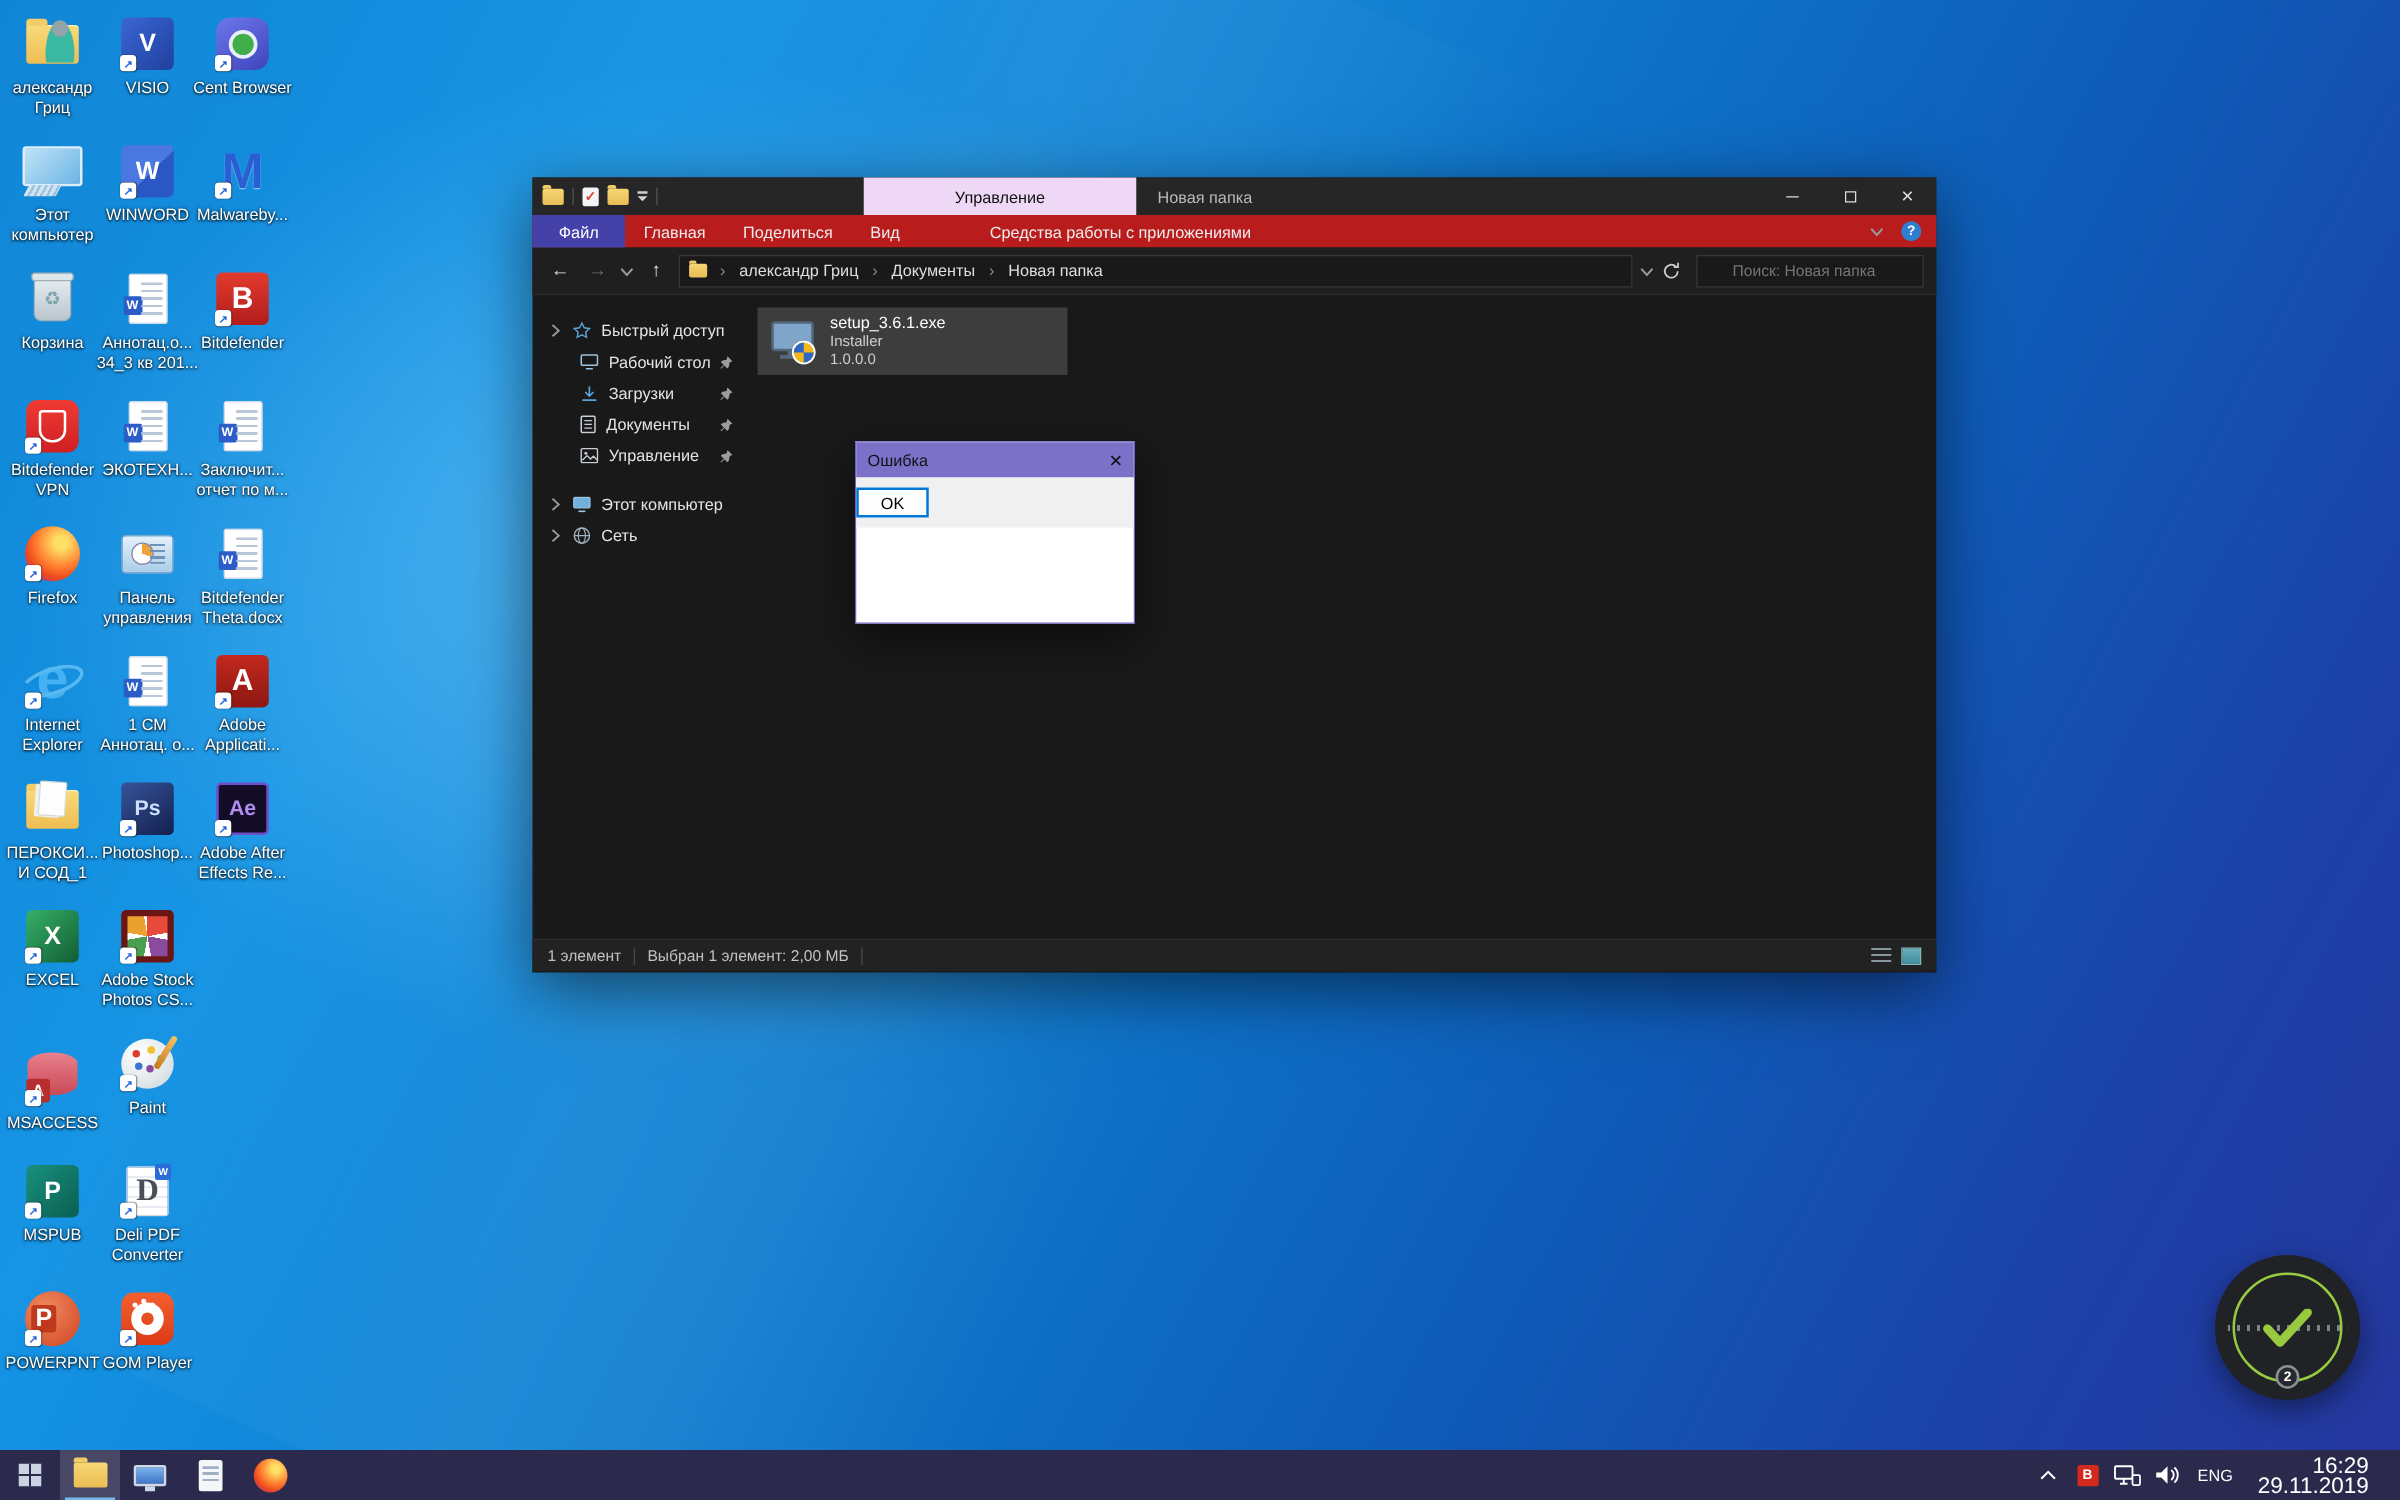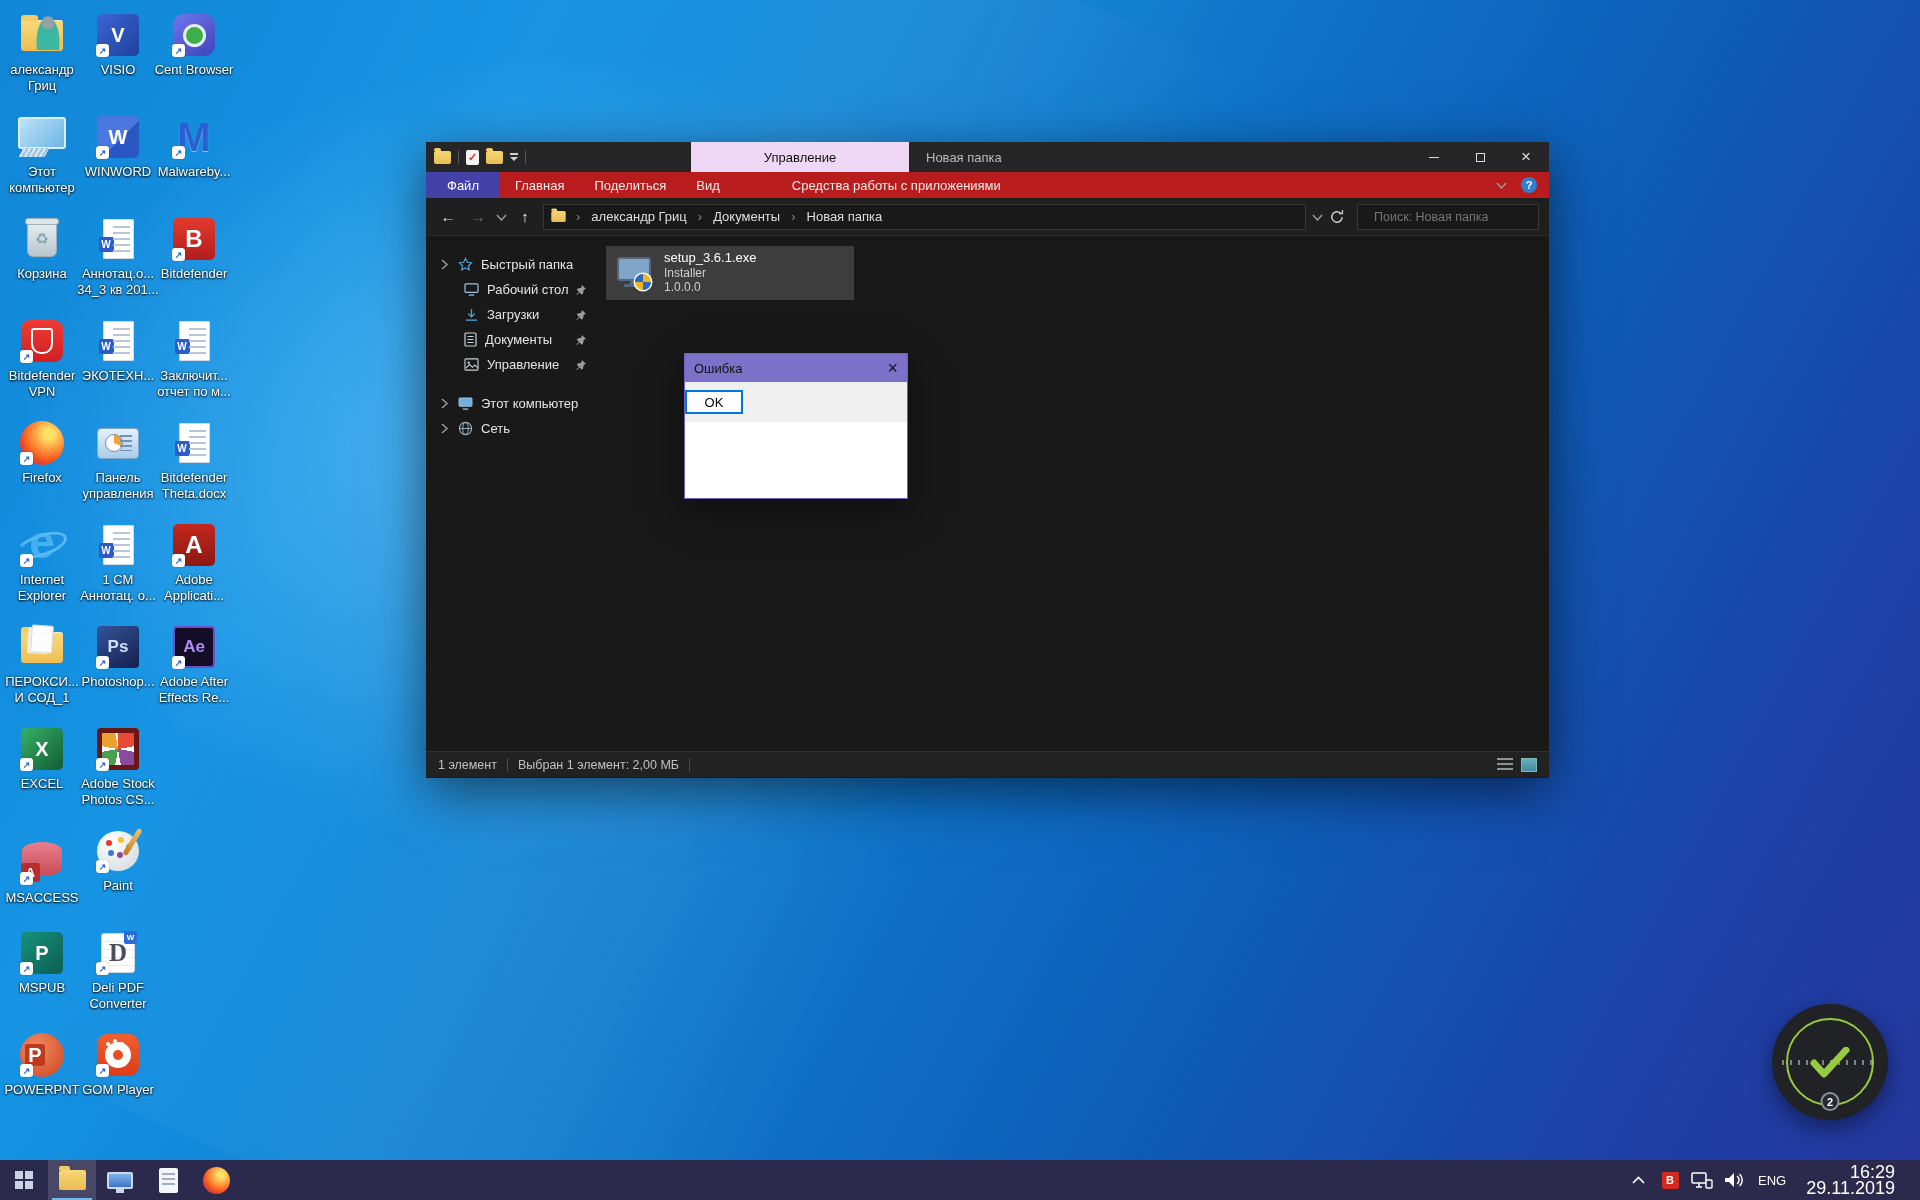--- a/index.html
+++ b/index.html
@@ -97,21 +97,21 @@
   .mtab.file{background:#4442a8;color:#fff;padding:0 21px}
   .mtab.ctx{margin-left:42px}
   #ribbonright{margin-left:auto;display:flex;align-items:center;gap:14px;padding-right:12px}
   #helpq{width:16px;height:16px;border-radius:50%;background:#2f7fd0;color:#fff;font-size:11px;font-weight:700;display:flex;align-items:center;justify-content:center}
   #abar{height:38px;background:#1f1f1f;display:flex;align-items:center;padding:0 10px;gap:6px;border-bottom:1px solid #2b2b2b}
   .nav{width:24px;text-align:center;color:#e0e0e0;font-size:15px}
   .nav.dis{color:#6f6f6f}
   #afield{flex:1;height:26px;background:#191919;border:1px solid #383838;display:flex;align-items:center;padding:0 6px;gap:6px}
   .bseg{color:#dedede;font-size:13px;padding:0 2px}
   .bsep{color:#8a8a8a;font-size:13px;padding:0 3px}
-  #sfield{width:182px;height:26px;background:#191919;border:1px solid #383838;display:flex;align-items:center;padding:0 6px;gap:10px;margin-left:6px}
+  #sfield{width:182px;height:26px;background:#191919;border:1px solid #383838;display:flex;align-items:center;padding:0 6px;gap:22px;margin-left:6px}
   #sfield input{flex:1;background:none;border:none;outline:none;color:#9a9a9a;font-size:12.5px;font-family:"Liberation Sans",sans-serif}
   #body{display:flex;height:515px}
   #sidebar{width:176px;padding-top:16px}
   .sit{height:25px;display:flex;align-items:center;gap:8px;color:#e4e4e4;font-size:13px;padding-left:14px;position:relative}
   .sit .chev{color:#9a9a9a;font-size:10px;width:10px}
   .sit.child{padding-left:38px}
   .sit .pin{position:absolute;right:14px}
   .gap{height:14px}
   #filearea{flex:1;position:relative}
   #fitem{position:absolute;left:4px;top:10px;width:248px;height:54px;background:#3d3d3d;display:flex;align-items:center;gap:10px;padding:0 8px}
@@ -464,21 +464,21 @@
   </div>
   <div id="body">
     <div id="sidebar">
       <div class="sit">
         <svg class="chev" width="9" height="11">
             <use href="#chevr"></use>
           </svg>
         <svg width="15" height="15" viewBox="0 0 16 16">
           <path d="M8 1.5l2 4.1 4.5.6-3.3 3.1.8 4.4L8 11.6l-4 2.1.8-4.4L1.5 6.2 6 5.6z" fill="none" stroke="#58a6d8" stroke-width="1.2"></path>
         </svg>
-        <span>Быстрый папка</span>
+        <span>Быстрый доступ</span>
       </div>
       <div class="sit child">
         <svg width="15" height="13" viewBox="0 0 16 14">
           <rect x="1" y="1" width="14" height="9" rx="1" fill="none" stroke="#9ec4e0" stroke-width="1.3"></rect>
             <line x1="5" y1="13" x2="11" y2="13" stroke="#9ec4e0" stroke-width="1.3"></line>
         </svg>
         <span>Рабочий стол</span>
         <svg class="pin" width="13" height="12" viewBox="0 0 13 12">
             <use href="#pin"></use>
           </svg>

